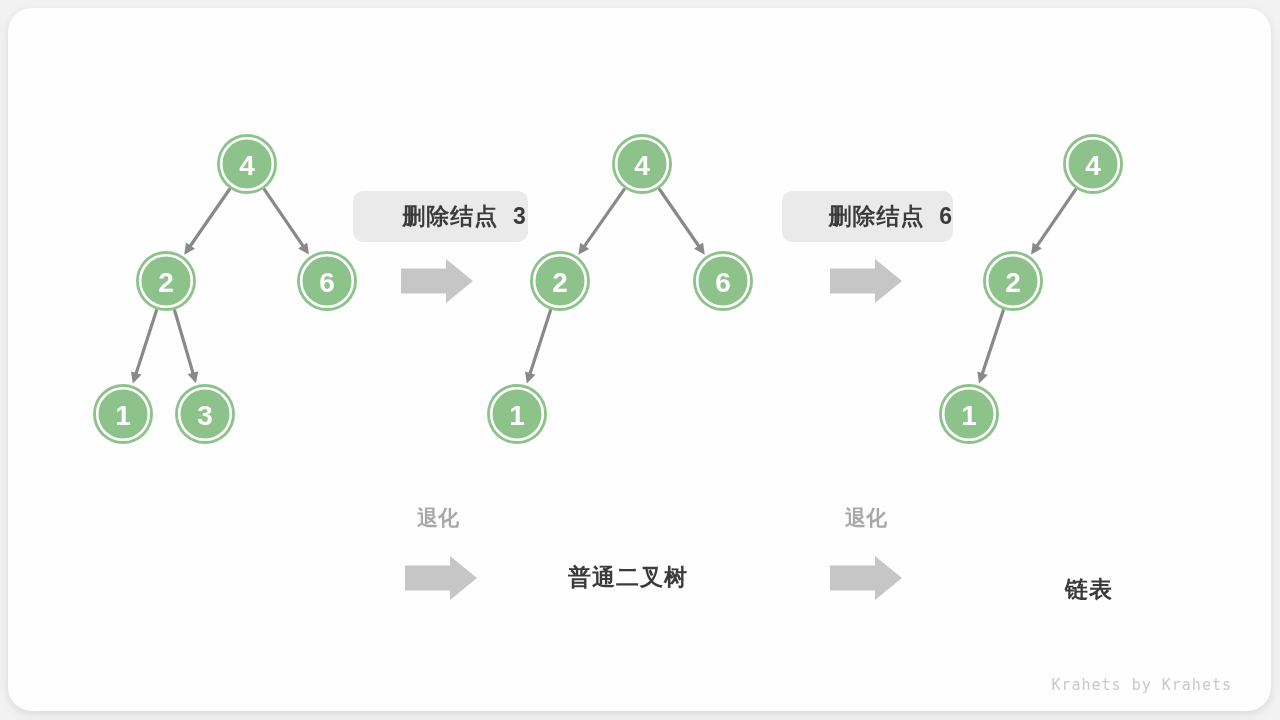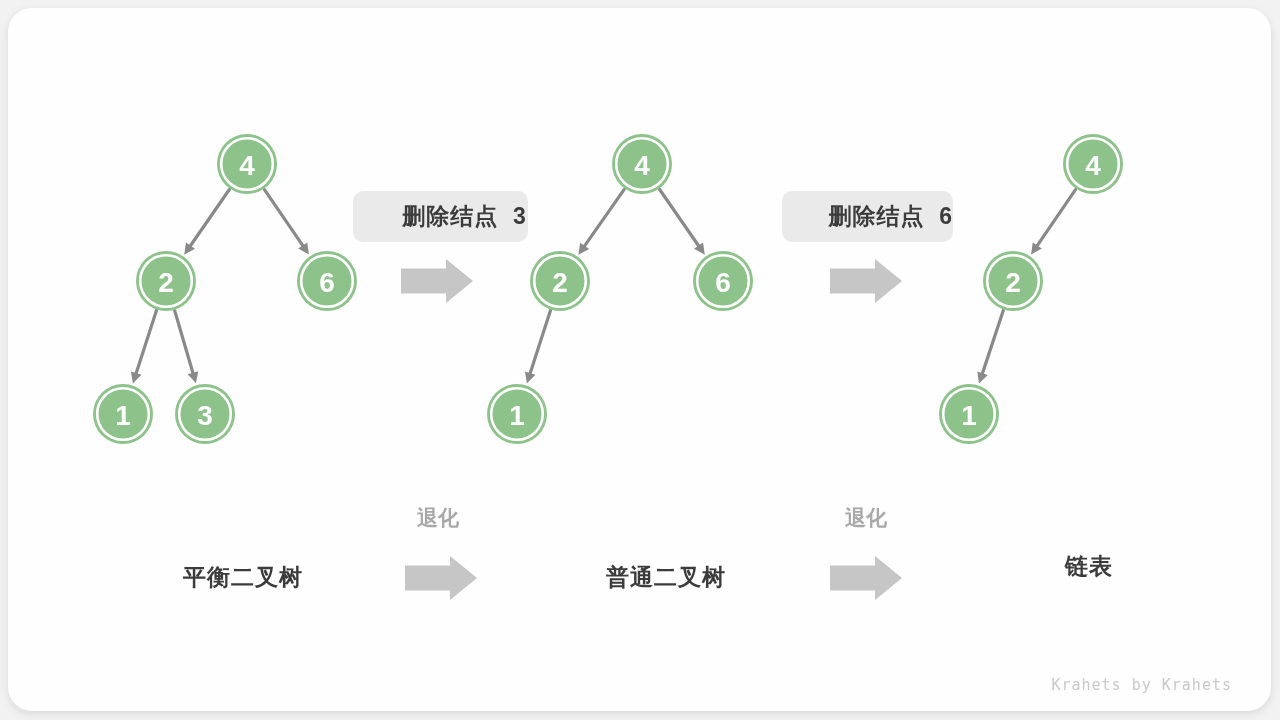--- a/index.html
+++ b/index.html
@@ -157,18 +157,17 @@
   <div class="badge" style="left: 353px; top: 191px; width: 175px; height: 51px;">
     <span>删除结点  3</span>
   </div>
   <div class="badge" style="left: 782px; top: 191px; width: 171px; height: 51px; justify-content: flex-end;">
     <span>删除结点  6</span>
   </div>
 
   <div class="degrade" style="left: 438px; top: 518px;">退化</div>
   <div class="degrade" style="left: 866px; top: 518px;">退化</div>
 
-  <div class="tree-name" style="left: 243px; top: 577px;">平衡二叉树</div>
-  <div class="tree-name" style="left: 666px; top: 577px;">普通二叉树</div>
-  <div class="tree-name" style="left: 1089px; top: 566px;">链表</div>
+  <div class="tree-name" style="left: 628px; top: 577px;">普通二叉树</div>
+  <div class="tree-name" style="left: 1089px; top: 589px;">链表</div>
 
   <div class="watermark">Krahets by Krahets</div>
 </div>
 
 </body></html>

